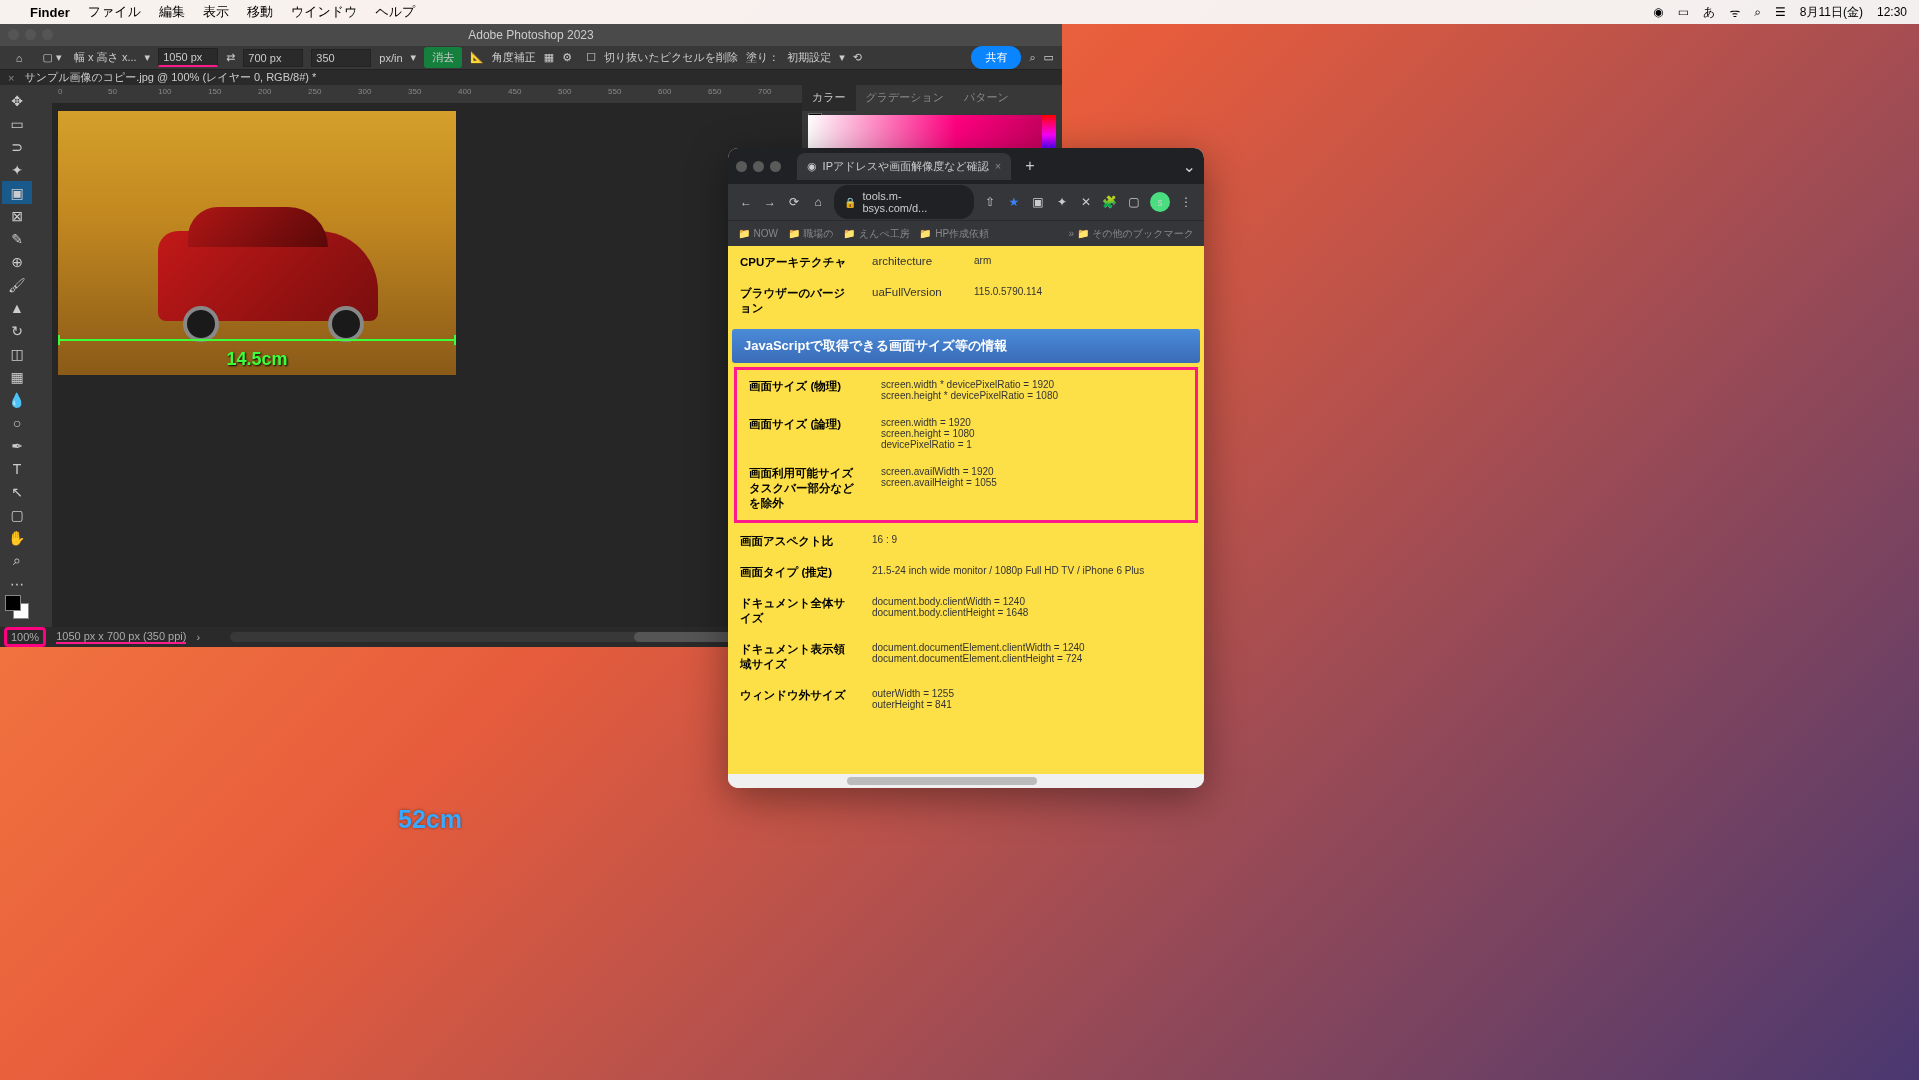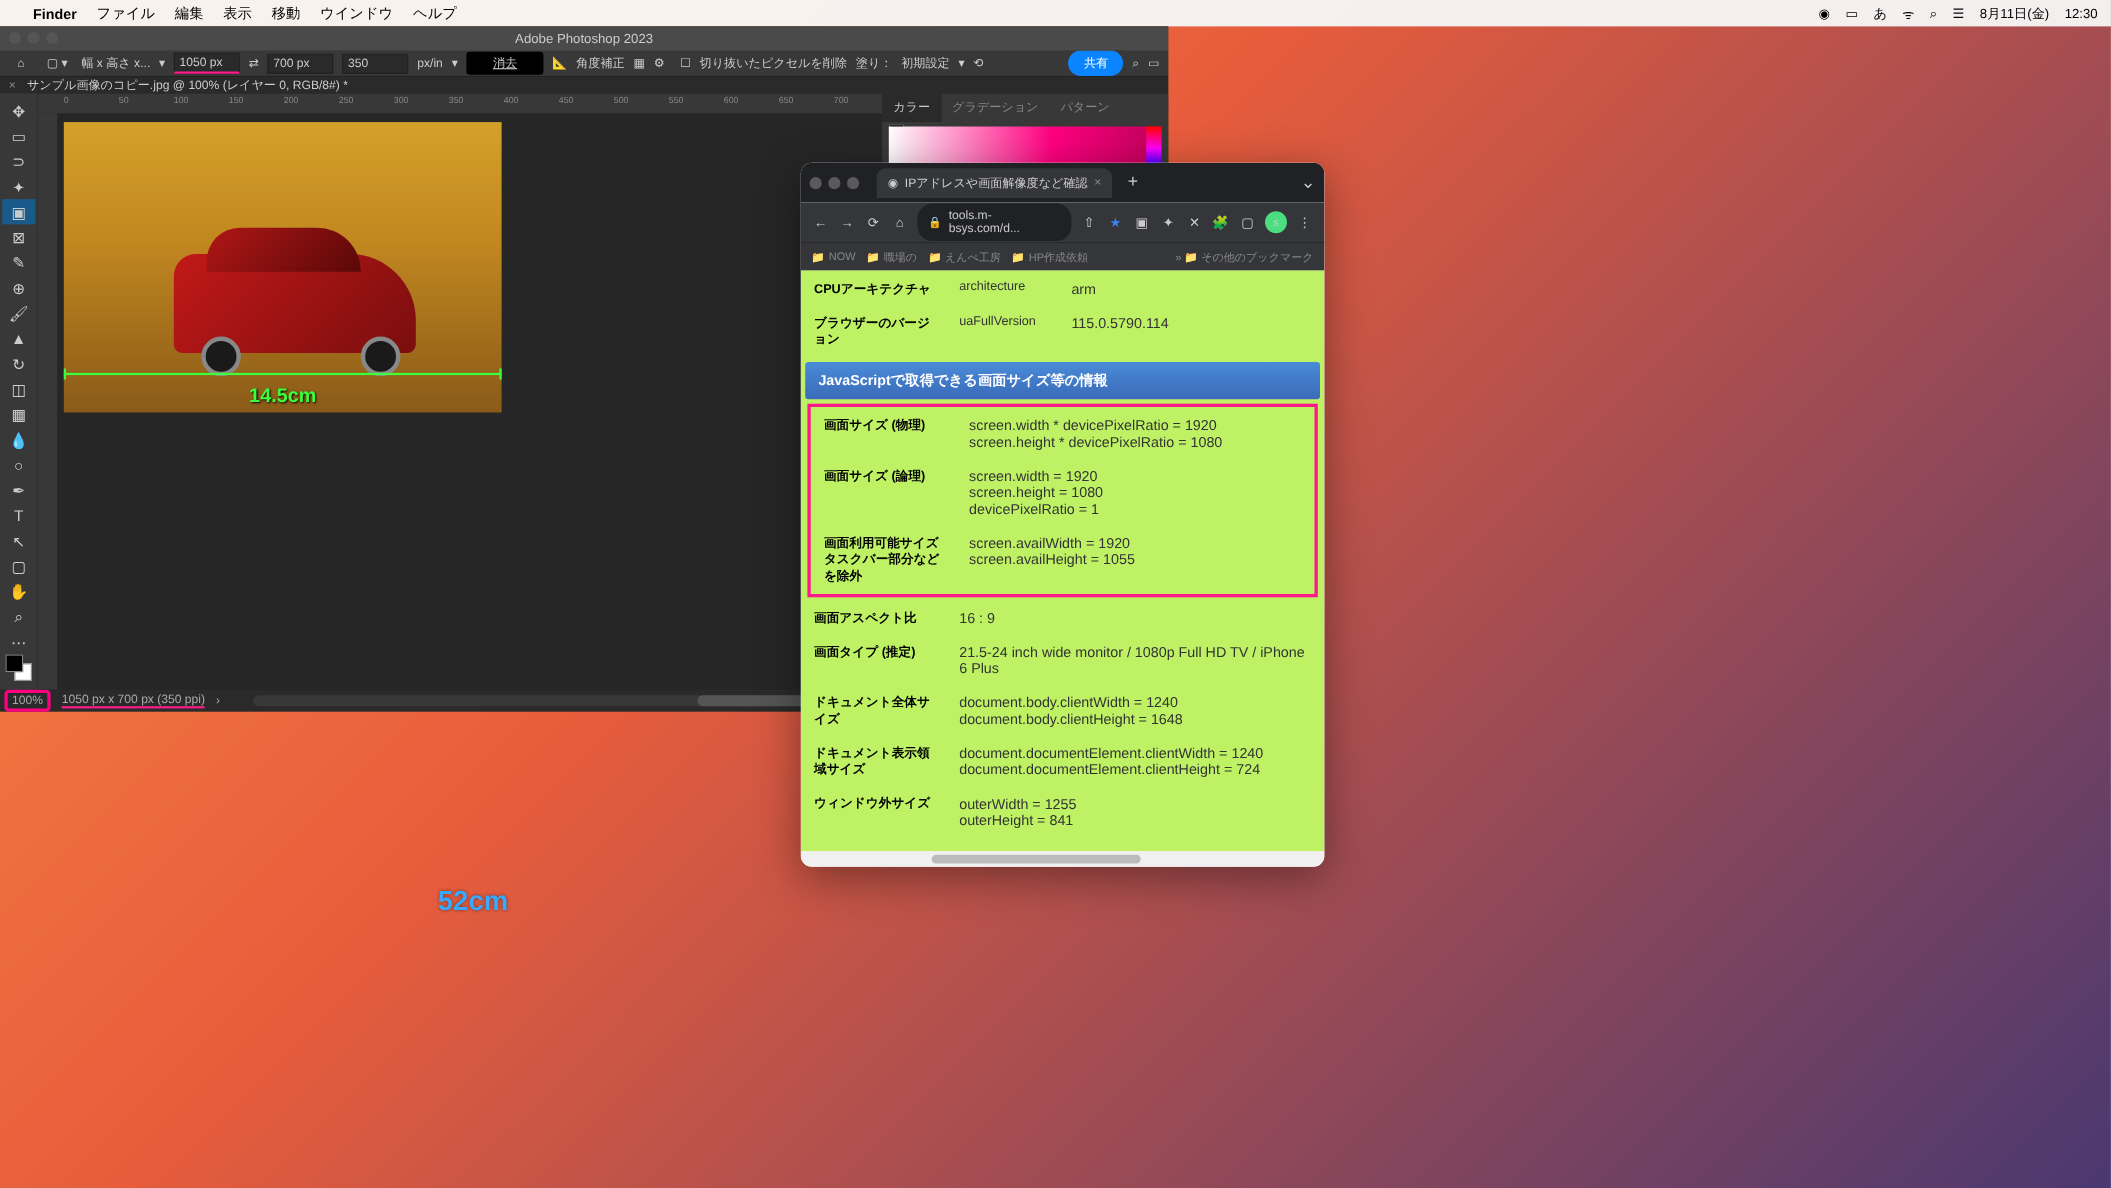--- a/index.html
+++ b/index.html
@@ -16,21 +16,21 @@
 .ps-window { position: absolute; left: 0; top: 24px; width: 1062px; height: 610px; background: #323232; display: flex; flex-direction: column; }
 .ps-title { height: 22px; background: #4a4a4a; color: #ccc; font-size: 12px; text-align: center; line-height: 22px; position: relative; }
 .ps-title .dots { position: absolute; left: 8px; top: 5px; display: flex; gap: 6px; }
 .ps-title .dot { width: 11px; height: 11px; border-radius: 50%; background: #555; }
 
 .ps-options { height: 36px; background: #383838; display: flex; align-items: center; gap: 8px; padding: 0 8px; font-size: 11px; color: #ccc; border-bottom: 1px solid #222; }
 .ps-options .home { width: 22px; height: 22px; display: flex; align-items: center; justify-content: center; }
 .ps-options .crop { width: 28px; height: 22px; display: flex; align-items: center; justify-content: center; }
 .ps-options input { background: #2a2a2a; border: 1px solid #222; color: #ccc; padding: 2px 4px; width: 60px; font-size: 11px; }
 .ps-options .label { color: #ccc; }
-.ps-options .btn { background: #000000; padding: 3px 24px; border-radius: 3px; text-decoration: underline; }
+.ps-options .btn { background: #15803d; padding: 3px 8px; border-radius: 3px; }
 .ps-options .share { background: #0a84ff; color: #fff; padding: 4px 14px; border-radius: 12px; margin-left: auto; }
 
 .ps-tab { height: 28px; background: #2a2a2a; display: flex; align-items: center; padding-left: 44px; font-size: 11px; color: #ccc; }
 .ps-tab .x { margin-left: -36px; margin-right: 10px; color: #888; }
 
 .ps-body { flex: 1; display: flex; }
 .ps-tools { width: 34px; background: #383838; display: flex; flex-direction: column; align-items: center; padding-top: 4px; gap: 0; }
 .ps-tools .tool { width: 30px; height: 23px; display: flex; align-items: center; justify-content: center; color: #ccc; font-size: 14px; cursor: pointer; }
 .ps-tools .tool.active { background: #1a5a8a; }
 .ps-tools .swatch { width: 24px; height: 24px; position: relative; margin-top: auto; margin-bottom: 8px; }
@@ -85,27 +85,27 @@
 .browser-nav .url { flex: 1; background: #202124; border-radius: 14px; padding: 5px 10px; display: flex; align-items: center; gap: 6px; font-size: 11px; }
 .browser-nav .lock { font-size: 10px; }
 .browser-nav .icon { width: 16px; text-align: center; }
 .browser-nav .star { color: #3b82f6; }
 .browser-nav .avatar { width: 20px; height: 20px; border-radius: 50%; background: #4ade80; display: flex; align-items: center; justify-content: center; font-size: 10px; }
 
 .browser-bm { height: 26px; background: #35363a; display: flex; align-items: center; gap: 10px; padding: 0 10px; font-size: 10px; color: #888; border-top: 1px solid #2a2a2a; }
 .browser-bm .folder { display: flex; align-items: center; gap: 3px; }
 .browser-bm .more { margin-left: auto; }
 
-.browser-content { flex: 1; background: #bef264; overflow: auto; font-size: 12px; }
+.browser-content { flex: 1; background: #fde047; overflow: auto; font-size: 12px; }
 .info-table { width: 100%; }
 .info-table tr { border-bottom: 1px solid #eee; }
 .info-table td { padding: 7px 10px; vertical-align: top; }
 .info-table .k { font-weight: 600; width: 130px; font-size: 11.5px; }
 .info-table .m { width: 100px; color: #333; font-size: 11.5px; }
-.info-table .v { color: #333; font-size: 13px; }
+.info-table .v { color: #333; font-size: 10px; }
 
 .section-header { background: linear-gradient(#4a8bd8, #3a6bb8); color: #fff; font-weight: 600; padding: 8px 12px; font-size: 13px; margin: 4px 4px; border-radius: 3px; }
 
 .highlighted-box { border: 3px solid #ff1a8c; margin: 2px 6px; }
 
 .browser-scrollbar { height: 14px; background: #f0f0f0; position: relative; }
 .browser-scrollbar::after { content: ''; position: absolute; left: 25%; width: 40%; height: 8px; top: 3px; background: #bbb; border-radius: 4px; }
 </style>
 </head>
 <body>

